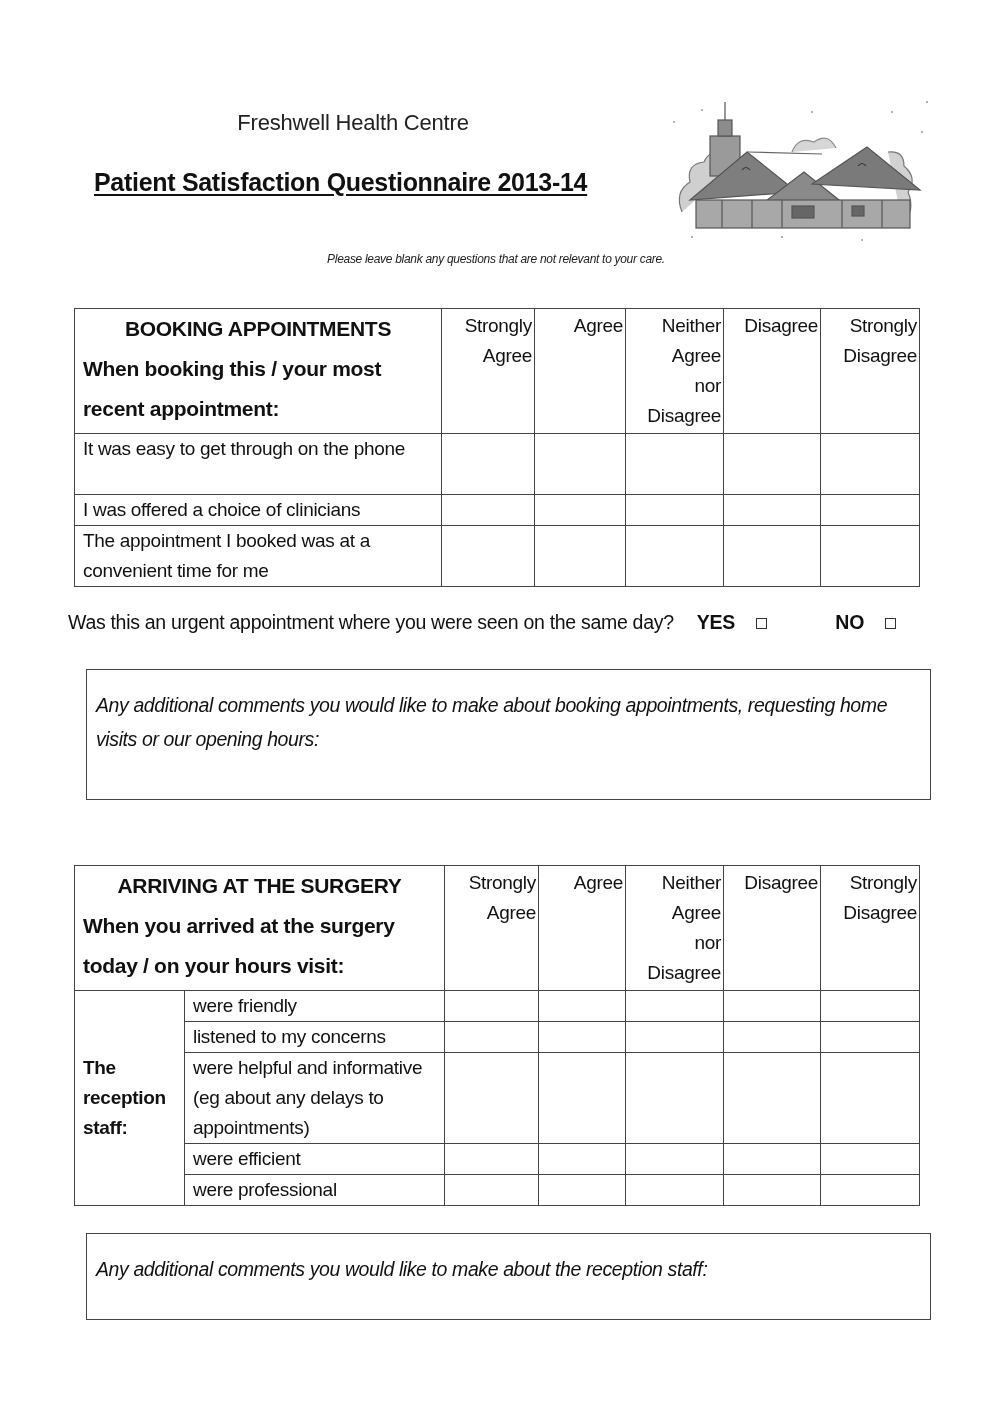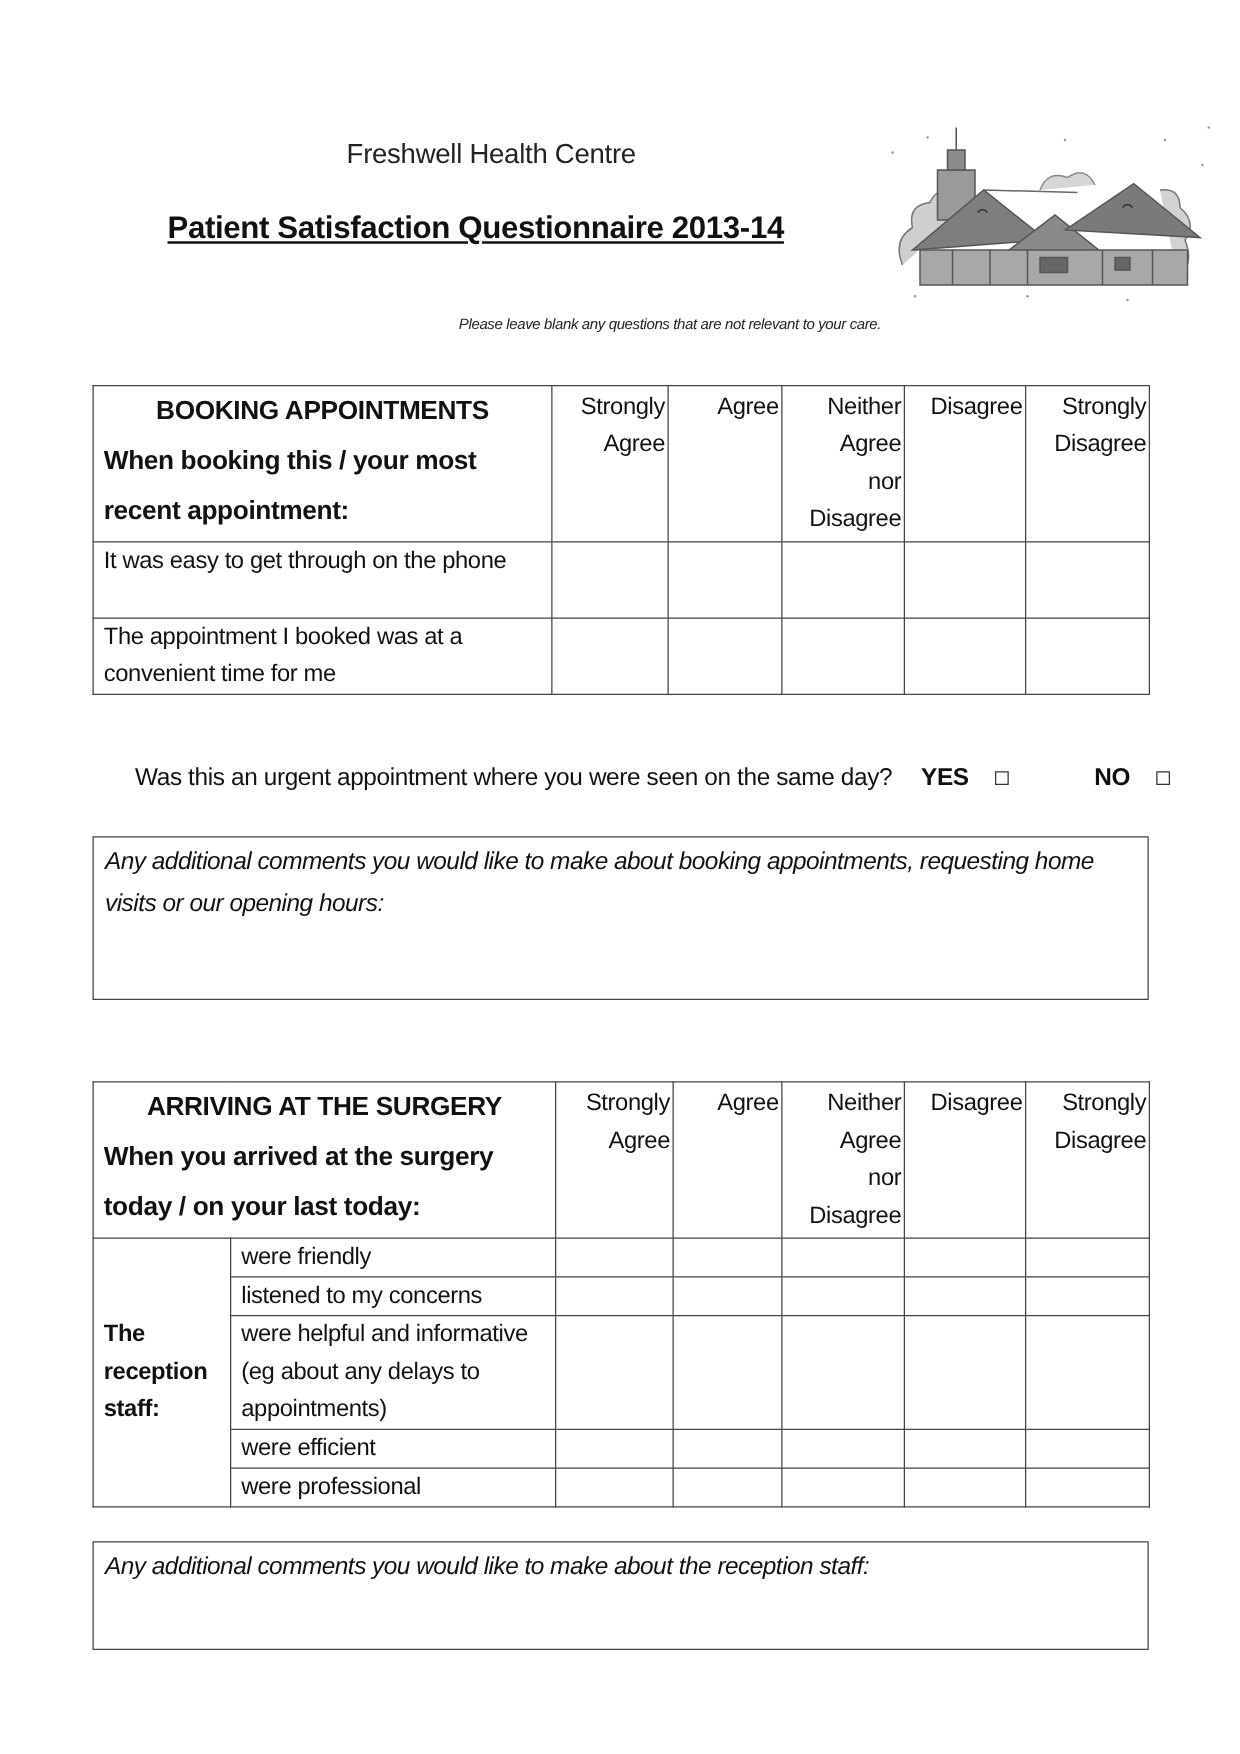--- a/index.html
+++ b/index.html
@@ -1,20 +1,20 @@
 <!DOCTYPE html>
 <html><head>
 <meta charset="utf-8">
 <style>
   html, body { margin: 0; padding: 0; background: #ffffff; }
   body {
     width: 992px; height: 1403px; position: relative; overflow: hidden;
     font-family: "Liberation Sans", sans-serif; color: #111;
   }
-  .abs { position: absolute; margin-left: 40px; }
+  .abs { position: absolute; }
   #org-name { left: 0; top: 110px; width: 706px; text-align: center; font-size: 22px; color: #222; letter-spacing: -0.2px; }
   #doc-title { left: 94px; top: 168px; font-size: 25px; font-weight: bold; text-decoration: underline; text-underline-offset: 3px; letter-spacing: -0.3px; }
   #logo { left: 662px; top: 92px; width: 275px; height: 155px; }
   #instructions { left: 0; top: 252px; width: 992px; text-align: center; font-size: 12px; font-style: italic; color: #222; letter-spacing: -0.3px; }
 
   table.grid { position: absolute; border-collapse: collapse; table-layout: fixed; font-size: 19px; letter-spacing: -0.3px; }
   table.grid td { border: 1px solid #444; padding: 0 8px; vertical-align: top; line-height: 30px; }
   table.grid td.col-head { text-align: right; padding: 2px 2px; margin-top: 45px; }
   table.grid td.sec-head { font-weight: bold; font-size: 21px; line-height: 40px; padding: 0 8px; }
   table.grid td.sec-head .center { text-align: center; display: block; }
@@ -22,21 +22,21 @@
   table.grid td.group-label { font-weight: bold; vertical-align: middle; line-height: 30px; }
 
   #booking-table { left: 74px; top: 308px; width: 845px; padding-left: 28px; }
   #arriving-table { left: 74px; top: 865px; width: 845px; }
 
   #urgent-row { left: 68px; top: 611px; font-size: 19.5px; letter-spacing: -0.3px; white-space: nowrap; }
   #urgent-row .opt { font-weight: bold; margin-left: 18px; }
   #urgent-row .box { display: inline-block; width: 9px; height: 9px; border: 1px solid #333; margin-left: 16px; vertical-align: middle; }
   #urgent-row .spacer { display: inline-block; width: 40px; }
 
-  .comment-box { position: absolute; border: 1px solid #444; padding: 2px 9px; font-style: italic; font-size: 19.5px; line-height: 34px; letter-spacing: -0.4px; box-sizing: border-box; }
+  .comment-box { position: absolute; border: 1px solid #444; padding: 18px 9px; font-style: italic; font-size: 19.5px; line-height: 34px; letter-spacing: -0.4px; box-sizing: border-box; margin-left: 12px; }
   #booking-comments { left: 74px; top: 669px; width: 845px; height: 131px; }
   #reception-comments { left: 74px; top: 1233px; width: 845px; height: 87px; }
 </style>
 </head>
 <body>
 
 <div id="org-name" class="abs">Freshwell Health Centre</div>
 <div id="doc-title" class="abs">Patient Satisfaction Questionnaire 2013-14</div>
 
 <div id="logo" class="abs">
@@ -105,20 +105,28 @@
     <td class="col-head"><span>Strongly</span><br><span>Disagree</span></td>
   </tr>
   <tr style="height:61px">
     <td>It was easy to get through on the phone</td>
     <td class="ans"></td>
     <td class="ans"></td>
     <td class="ans"></td>
     <td class="ans"></td>
     <td class="ans"></td>
   </tr>
+  <tr style="height:31px">
+    <td>I was offered a choice of clinicians</td>
+    <td class="ans"></td>
+    <td class="ans"></td>
+    <td class="ans"></td>
+    <td class="ans"></td>
+    <td class="ans"></td>
+  </tr>
   <tr style="height:61px">
     <td>The appointment I booked was at a convenient time for me</td>
     <td class="ans"></td>
     <td class="ans"></td>
     <td class="ans"></td>
     <td class="ans"></td>
     <td class="ans"></td>
   </tr>
 </tbody>
   </table>
@@ -143,21 +151,21 @@
       <col style="width:94px">
       <col style="width:87px">
       <col style="width:98px">
       <col style="width:97px">
       <col style="width:99px">
   </colgroup>
   <tbody>
       <tr>
     <td class="sec-head" colspan="2">
       <span class="center">ARRIVING AT THE SURGERY</span>
-      <span>When you arrived at the surgery today / on your last today:</span>
+      <span>When you arrived at the surgery today / on your hours visit:</span>
     </td>
     <td class="col-head"><span>Strongly</span><br><span>Agree</span></td>
     <td class="col-head"><span>Agree</span></td>
     <td class="col-head"><span>Neither</span><br><span>Agree</span><br><span>nor</span><br><span>Disagree</span></td>
     <td class="col-head"><span>Disagree</span></td>
     <td class="col-head"><span>Strongly</span><br><span>Disagree</span></td>
   </tr>
   <tr style="height:31px">
     <td class="group-label" rowspan="5">The reception staff:</td>
     <td>were friendly</td>

